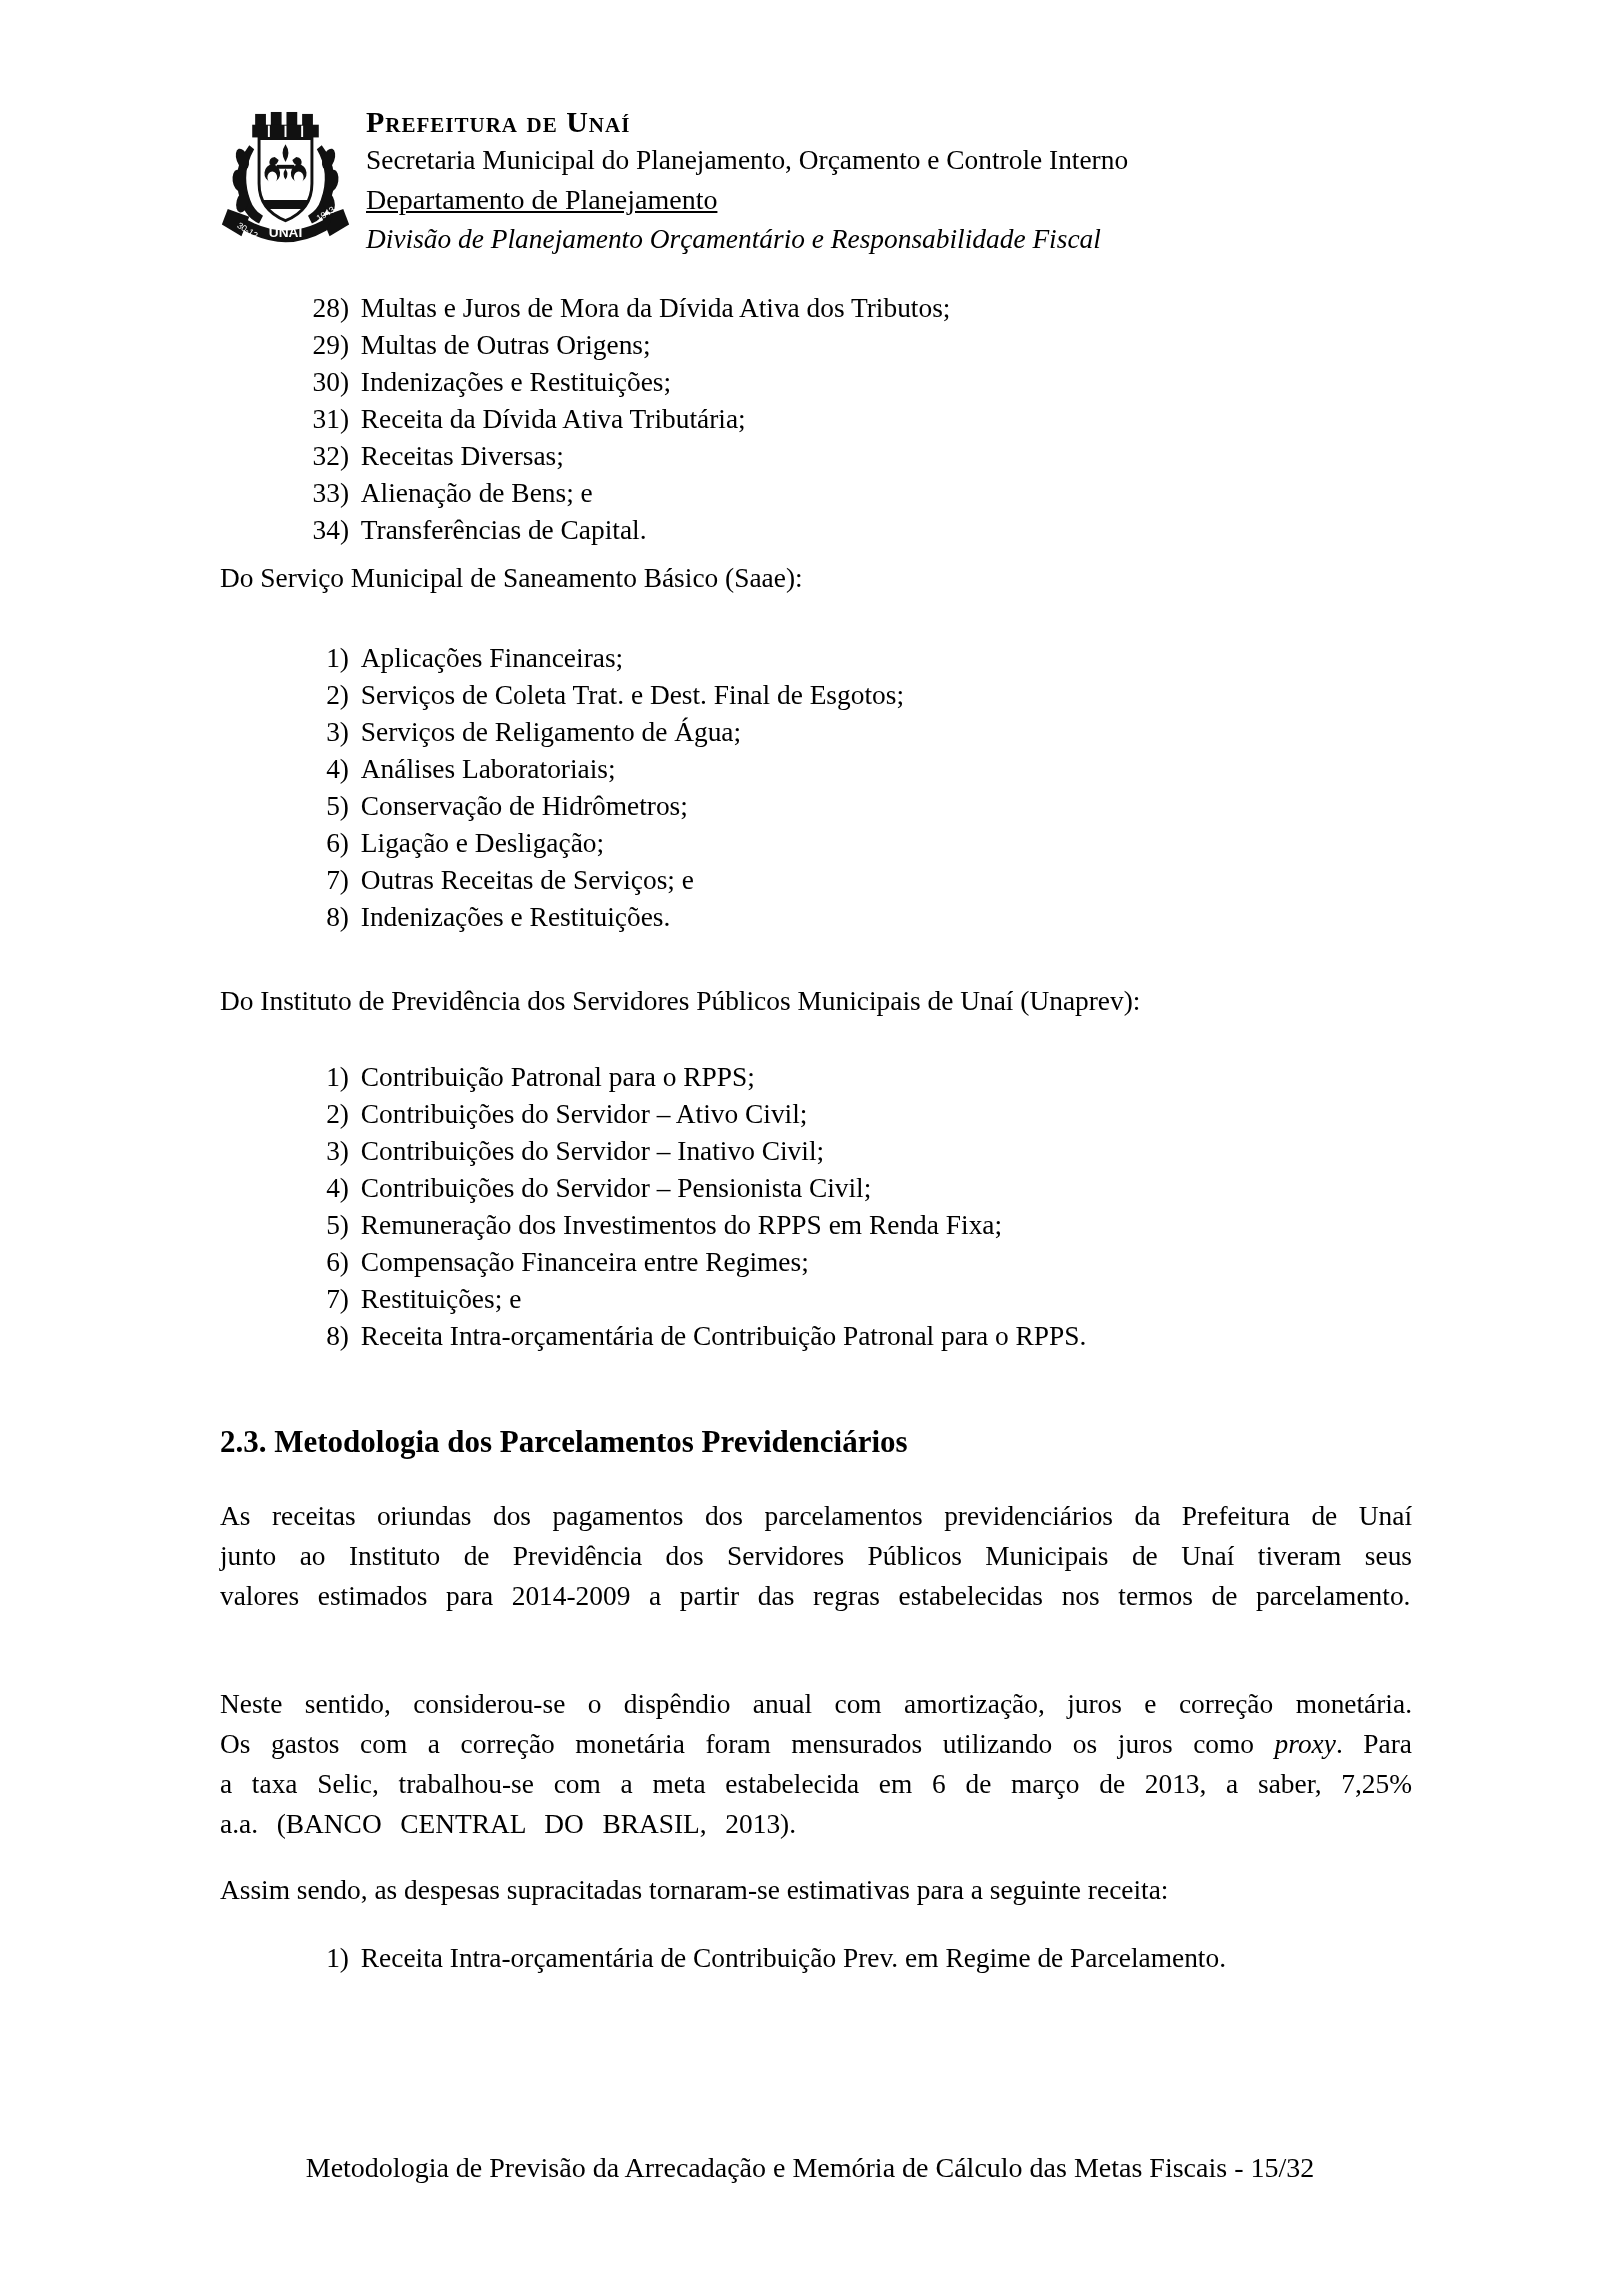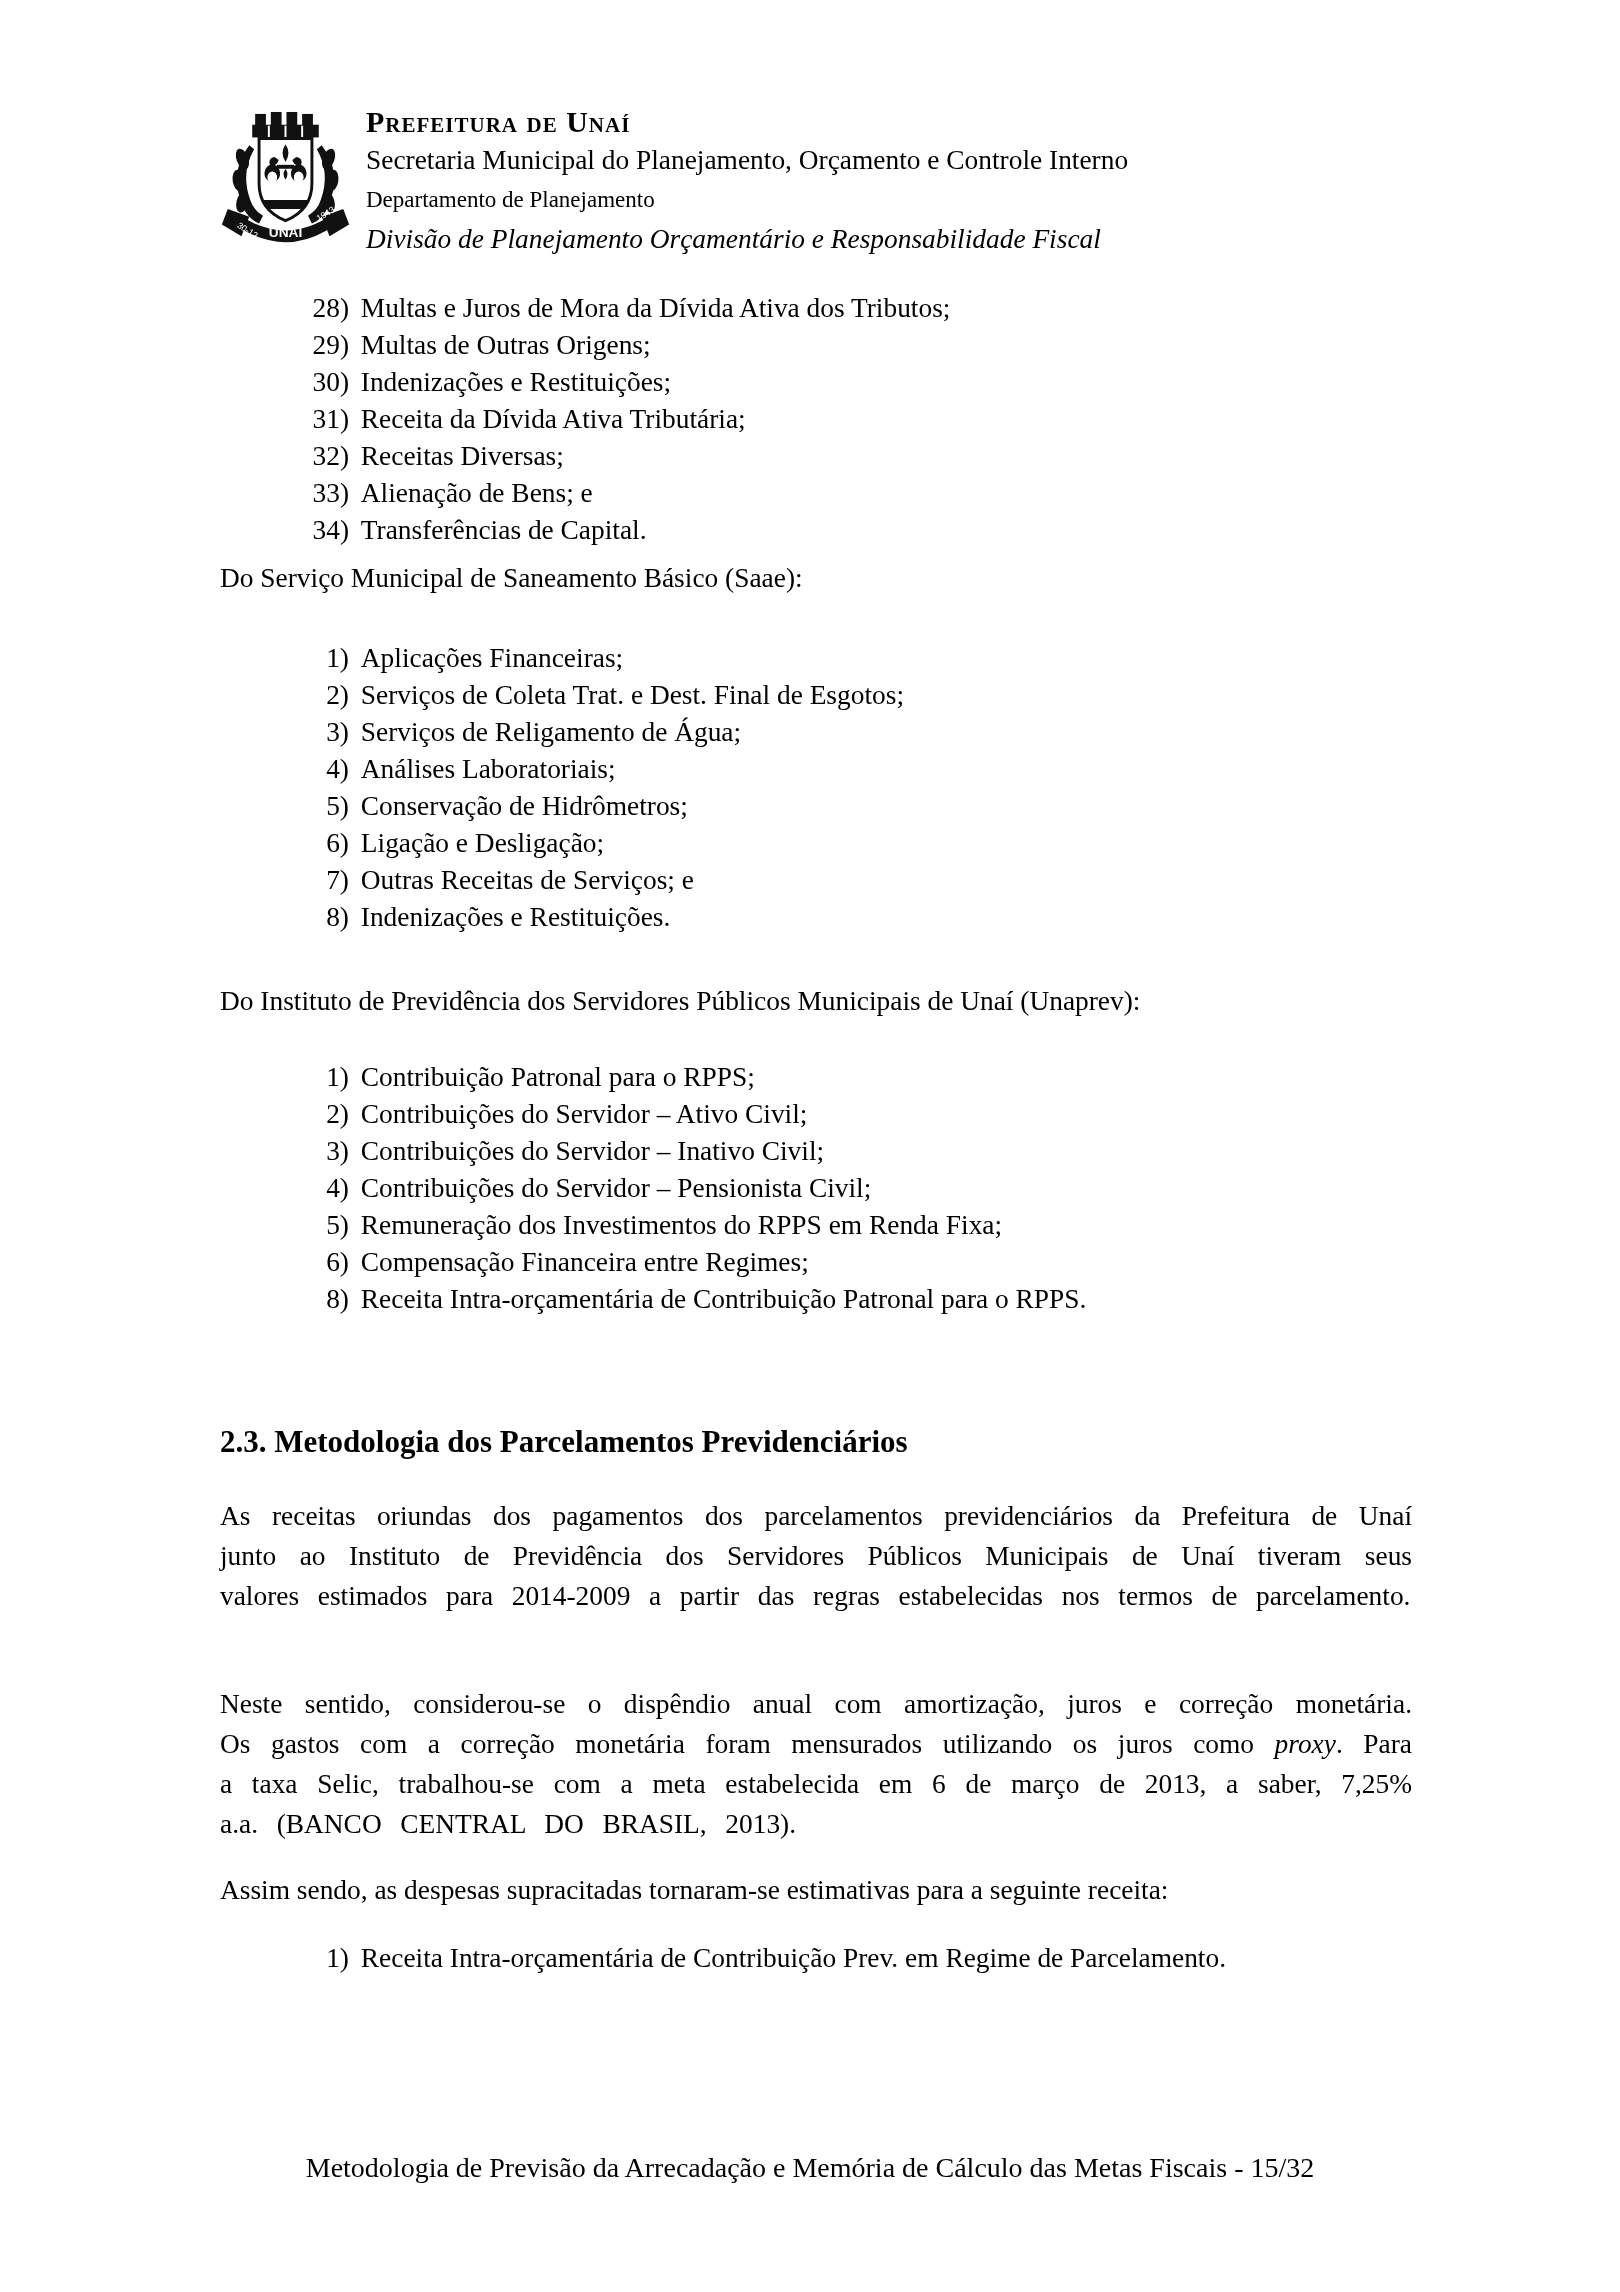--- a/index.html
+++ b/index.html
@@ -10,21 +10,21 @@
     margin:0 auto;
     font-family:"Liberation Serif", serif;
     color:#000;
     overflow:hidden;
   }
   .abs{position:absolute;}
   
   .hdr-text{left:366px;top:102px;line-height:39px;}
   .hdr-line1{font-size:30px;font-weight:bold;font-variant:small-caps;letter-spacing:1px;}
   .hdr-line2{font-size:27.4px;font-weight:normal;}
-  .hdr-line3{font-size:23px;}
+  .hdr-line3{font-size:28px;text-decoration:underline;}
   .hdr-line4{font-size:27.4px;font-style:italic;line-height:40px;}
   
   .body-txt{font-size:27.4px;line-height:37px;}
   .list{left:220px;}
   .row{white-space:nowrap;}
   .num{display:inline-block;width:129px;text-align:right;}
   .itxt{margin-left:11.8px;}
   .intro{left:220px;font-size:27.4px;line-height:36px;}
   .sec-head{left:220px;font-size:31px;font-weight:bold;line-height:37px;}
   .para{left:220px;width:1192px;font-size:27.4px;line-height:40px;text-align:justify;word-spacing:11.8px;}
@@ -116,20 +116,21 @@
 
   <div class="abs intro" style="top:983px;">Do Instituto de Previdência dos Servidores Públicos Municipais de Unaí (Unaprev):</div>
 
   <div class="abs list body-txt" style="top:1059px;">
     <div class="row"><span class="num">1)</span><span class="itxt">Contribuição Patronal para o RPPS;</span></div>
     <div class="row"><span class="num">2)</span><span class="itxt">Contribuições do Servidor – Ativo Civil;</span></div>
     <div class="row"><span class="num">3)</span><span class="itxt">Contribuições do Servidor – Inativo Civil;</span></div>
     <div class="row"><span class="num">4)</span><span class="itxt">Contribuições do Servidor – Pensionista Civil;</span></div>
     <div class="row"><span class="num">5)</span><span class="itxt">Remuneração dos Investimentos do RPPS em Renda Fixa;</span></div>
     <div class="row"><span class="num">6)</span><span class="itxt">Compensação Financeira entre Regimes;</span></div>
+    <div class="row"><span class="num">7)</span><span class="itxt">Restituições; e</span></div>
     <div class="row"><span class="num">8)</span><span class="itxt">Receita Intra-orçamentária de Contribuição Patronal para o RPPS.</span></div>
   </div>
 
   <h2 class="abs sec-head" style="top:1423px;margin:0;">2.3. Metodologia dos Parcelamentos Previdenciários</h2>
 
   <p class="abs para" style="top:1496px;margin:0;">As receitas oriundas dos pagamentos dos parcelamentos previdenciários da Prefeitura de Unaí junto ao Instituto de Previdência dos Servidores Públicos Municipais de Unaí tiveram seus valores estimados para 2014-2009 a partir das regras estabelecidas nos termos de parcelamento.</p>
 
   <p class="abs para" style="top:1684px;margin:0;"><span>Neste sentido, considerou-se o dispêndio anual com amortização, juros e correção monetária. Os gastos com a correção monetária foram mensurados utilizando os juros como </span><span class="it">proxy</span><span>. Para a taxa Selic, trabalhou-se com a meta estabelecida em 6 de março de 2013, a saber, 7,25% a.a. (BANCO CENTRAL DO BRASIL, 2013).</span></p>
 
   <p class="abs para-plain" style="top:1870px;margin:0;">Assim sendo, as despesas supracitadas tornaram-se estimativas para a seguinte receita:</p>

